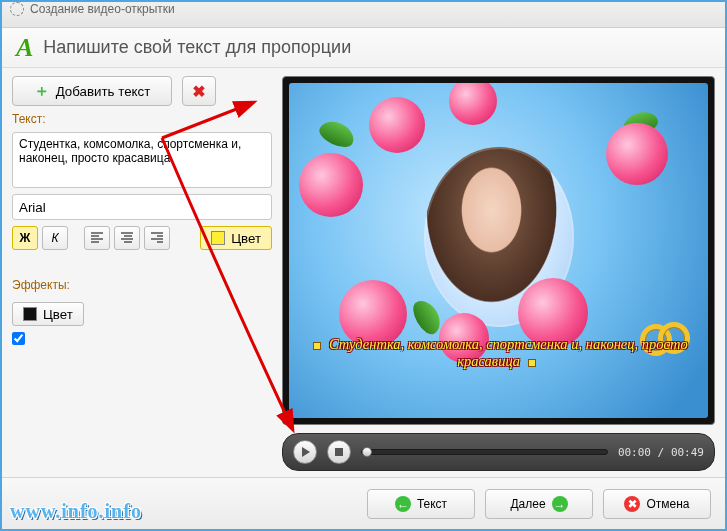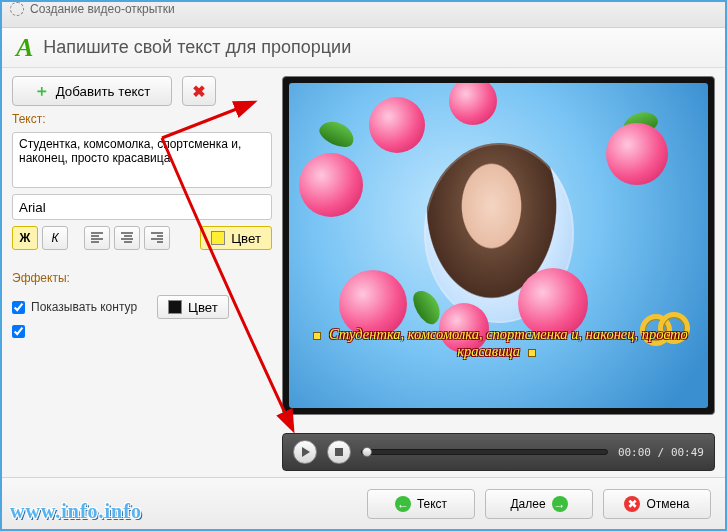--- a/index.html
+++ b/index.html
@@ -36,21 +36,21 @@
   .rose { position:absolute; border-radius:50%; }
   .rose::before{content:""; display:block; width:100%; height:100%; border-radius:50%; background: radial-gradient(circle at 35% 35%, #ffc7de, #f7548f 55%, #d51e63 95%);}
   .leaf { position:absolute; width:36px; height:22px; background:linear-gradient(#5fbf45,#2d7d1b); border-radius:50% 50% 50% 50% / 60% 60% 40% 40%; transform:rotate(25deg);}
   .portrait { position:absolute; left:50%; top:46%; transform:translate(-50%,-50%); width:150px; height:180px; border-radius:50%; background: radial-gradient(ellipse at 45% 35%, #f4d5c2 0%, #e8bda5 25%, #6b4a38 26%, #4a2f22 55%, #cfe7ff 56%, #9cc8f0 100%); box-shadow: inset 0 0 0 2px rgba(255,255,255,.2);}
   .rings { position:absolute; right:14px; bottom:60px; width:54px; height:36px;}
   .ring { position:absolute; width:32px; height:32px; border:5px solid #f4c430; border-radius:50%; box-shadow:0 0 0 1px #b38400 inset;}
   .ring.r1{ left:0; top:2px;}
   .ring.r2{ left:18px; top:0;}
   .overlay-text { position:absolute; left:8px; right:8px; bottom:48px; text-align:center; font-family: Georgia, serif; font-style:italic; color:#ffef3a; font-size:14.5px; text-shadow: 1px 1px 0 #7a0000, -1px 1px 0 #7a0000, 1px -1px 0 #7a0000, -1px -1px 0 #7a0000;}
   .overlay-text .handle{ display:inline-block; width:8px; height:8px; background:#ffe03a; border:1px solid #7a5900; vertical-align:middle; margin:0 4px;}
-  .controls { height:38px; margin-top:18px; background:linear-gradient(#5c5c5c,#3a3a3a); border-radius:4px; border:1px solid #2a2a2a; display:flex; align-items:center; padding:0 10px; gap:10px;}
+  .controls { height:38px; margin-top:8px; background:linear-gradient(#5c5c5c,#3a3a3a); border-radius:16px; border:1px solid #2a2a2a; display:flex; align-items:center; padding:0 10px; gap:10px;}
   .cir { width:24px; height:24px; border-radius:50%; background:linear-gradient(#fdfdfd,#d7d7d7); border:1px solid #888; display:flex; align-items:center; justify-content:center; cursor:pointer;}
   .tri { width:0; height:0; border-left:8px solid #555; border-top:5px solid transparent; border-bottom:5px solid transparent; margin-left:2px;}
   .sq { width:8px; height:8px; background:#555;}
   .seek { flex:1; height:6px; background:#2a2a2a; border-radius:3px; position:relative; border:1px solid #1a1a1a;}
   .seek .prog { position:absolute; left:0; top:0; bottom:0; width:2%; background:#9a9a9a; border-radius:3px;}
   .seek .thumb { position:absolute; left:2%; top:50%; transform:translate(-50%,-50%); width:10px; height:10px; border-radius:50%; background:linear-gradient(#fff,#c9c9c9); border:1px solid #777;}
   .time { color:#e0e0e0; font-size:11px; font-family: monospace;}
   .footer { position:absolute; left:0; right:0; bottom:0; height:52px; background:linear-gradient(#f8f8f8,#ebebeb); border-top:1px solid #d5d5d5; display:flex; align-items:center; justify-content:flex-end; padding:0 14px; gap:10px;}
   .footer .btn{ width:108px; height:30px; font-size:12px;}
   .footer .icn { width:16px; height:16px; display:flex; align-items:center; justify-content:center; border-radius:50%;}
@@ -114,28 +114,24 @@
               <path d="M0 1h14M6 4h8M0 7h14M6 10h8" stroke="#555" stroke-width="1.5"></path>
             </svg>
         </button>
         <span style="flex:1"></span>
         <button class="colorbtn">
           <span class="swatch" style="background:#ffee33;"></span>
           <span>Цвет</span>
         </button>
       </div>
 
-      <div class="label" style="margin-top:15px;">Эффекты:</div>
+      <div class="label" style="margin-top:22px;">Эффекты:</div>
 
       <div class="checks">
         <div class="effects-row">
-          <label class="chk">
-            <input type="checkbox" checked="" style="">
-            <span>Показывать контур</span>
-          </label>
           <button class="colorbtn2">
             <span class="swatch" style="background:#111;"></span>
             <span>Цвет</span>
           </button>
         </div>
         <label class="chk">
           <input type="checkbox" checked="" style="">
         </label>
       </div>
     </div>

